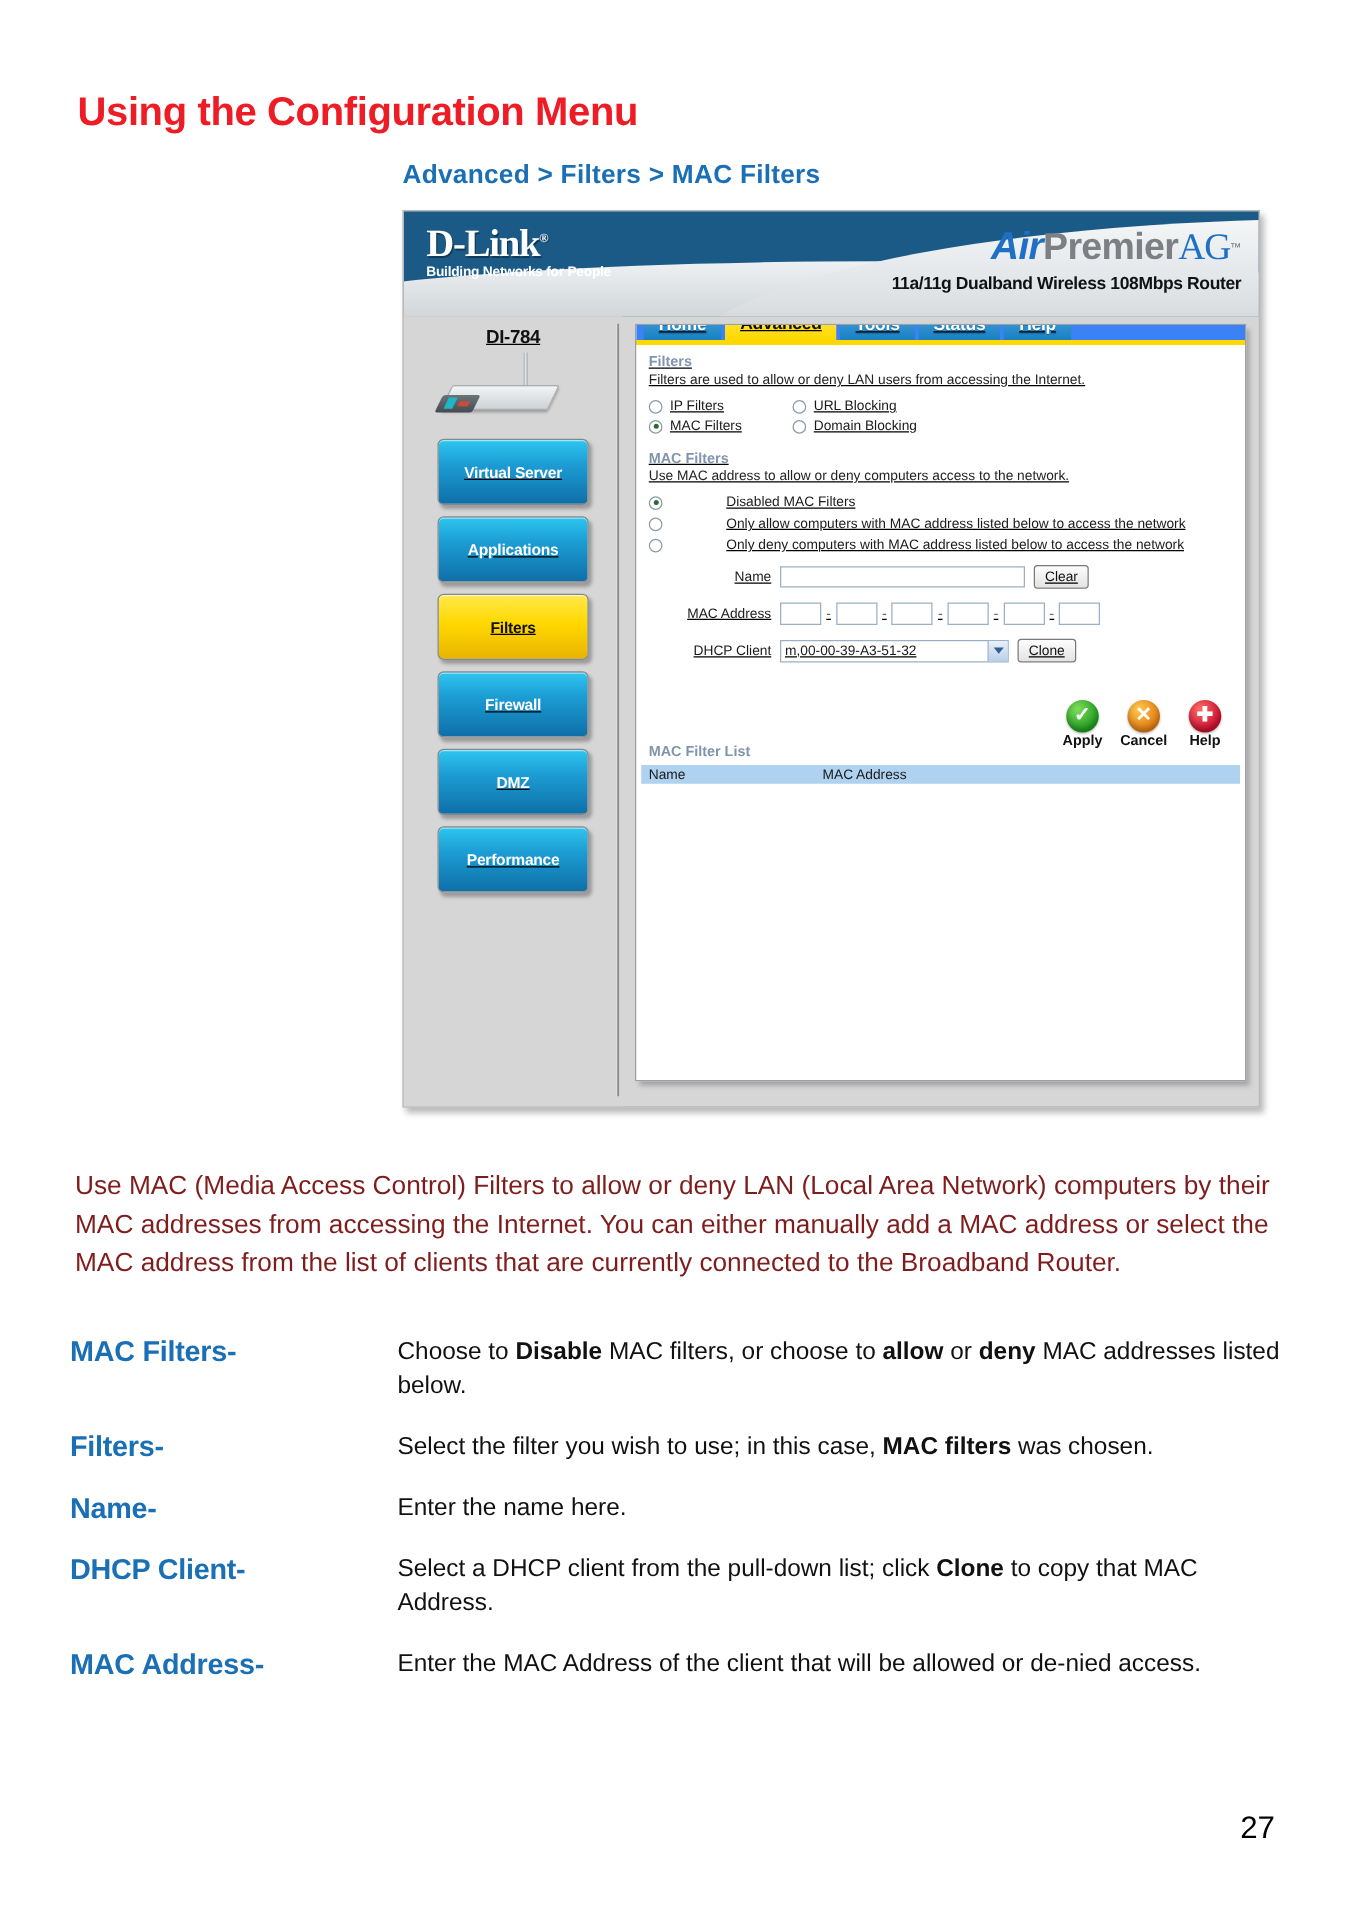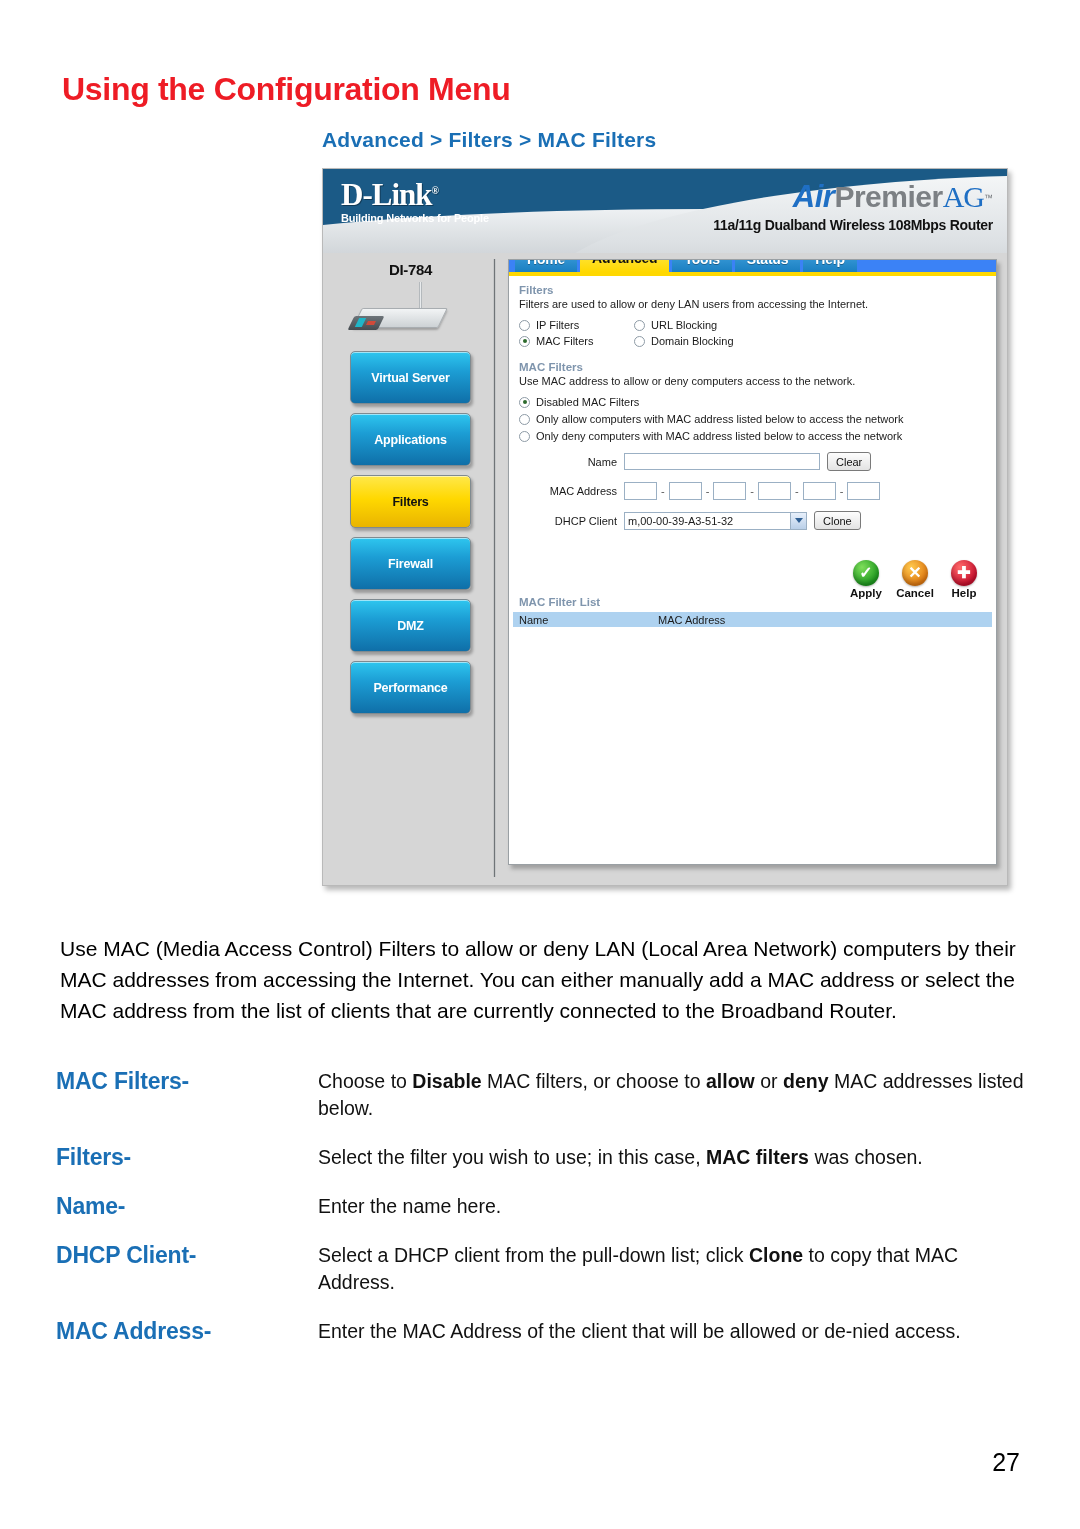--- a/index.html
+++ b/index.html
@@ -81,21 +81,21 @@
     font-size: 30px; color: #1f6fc4; font-family: "Liberation Serif", serif;
     letter-spacing: -1px;
   }
   .brand-tm { font-size: 9px; color: #6f7377; vertical-align: super; }
   .brand-sub {
     margin-top: 6px; font-size: 14px; font-weight: bold; color: #111;
     letter-spacing: -0.3px;
   }
 
   
-  .shot-body { position: relative; height: 634px; display: flex; }
+  .shot-body { position: relative; height: 634px; display: flex; text-decoration: underline; }
 
   .side {
     width: 175px; position: relative; background: #d6d6d6;
     padding-top: 8px;
   }
   .model {
     text-align: center; font-size: 15px; font-weight: bold; color: #111;
     letter-spacing: -0.3px;
   }
   .router-pic { position: relative; height: 62px; margin-top: 2px; }
@@ -185,21 +185,21 @@
     width: 11px; height: 11px; border-radius: 50%;
     border: 1px solid #8e9ba6; background: #fff;
     margin-right: 6px; flex: none; position: relative;
   }
   .radio.on::after {
     content: ""; position: absolute; left: 2.5px; top: 2.5px;
     width: 4px; height: 4px; border-radius: 50%; background: #2d6b2d;
   }
 
   .opt-list { margin-bottom: 10px; }
-  .opt-list .rrow { margin-bottom: 5px; }
+  .opt-list .rrow { margin-bottom: 5px; gap: 45px; }
 
   .frow {
     display: flex; align-items: center; margin-bottom: 11px;
     font-size: 11px;
   }
   .flabel { width: 105px; text-align: right; padding-right: 7px; }
   .tinput {
     height: 17px; border: 1px solid #9bb0c4; background: #fff;
   }
   .name-input { width: 196px; }
@@ -253,21 +253,21 @@
   .list-head {
     position: absolute; left: 4px; right: 4px; top: 352px; height: 15px;
     background: #aed2f0; display: flex; align-items: center;
     font-size: 11px; color: #1a1a1a;
   }
   .lh-name { width: 145px; padding-left: 6px; }
 
   
   .para {
     position: absolute; left: 60px; top: 912px; width: 960px;
-    font-size: 21px; line-height: 31px; color: #000000;
+    font-size: 21px; line-height: 31px; color: #7f1d1d;
   }
   .defs { position: absolute; left: 56px; top: 1068px; width: 975px; }
   .defrow { display: flex; margin-bottom: 22px; }
   .term {
     width: 262px; flex: none;
     font-size: 23px; font-weight: bold; color: #1a6fb5;
     letter-spacing: -0.2px;
   }
   .desc {
     flex: 1; font-size: 19.5px; line-height: 27px; color: #111;

